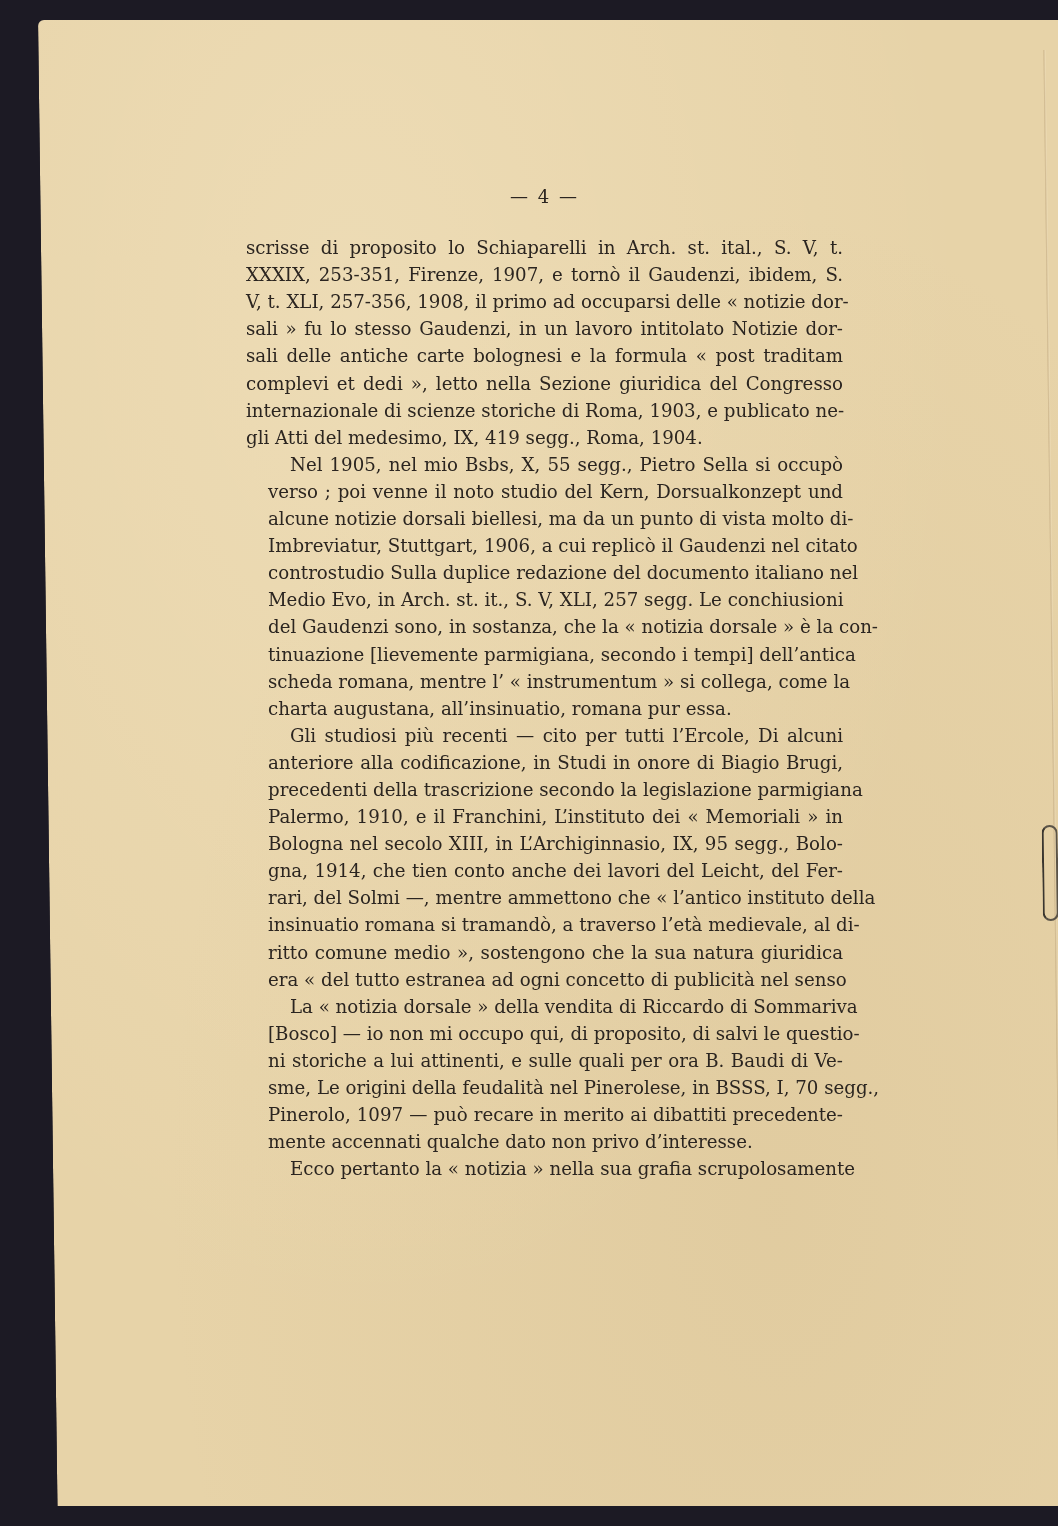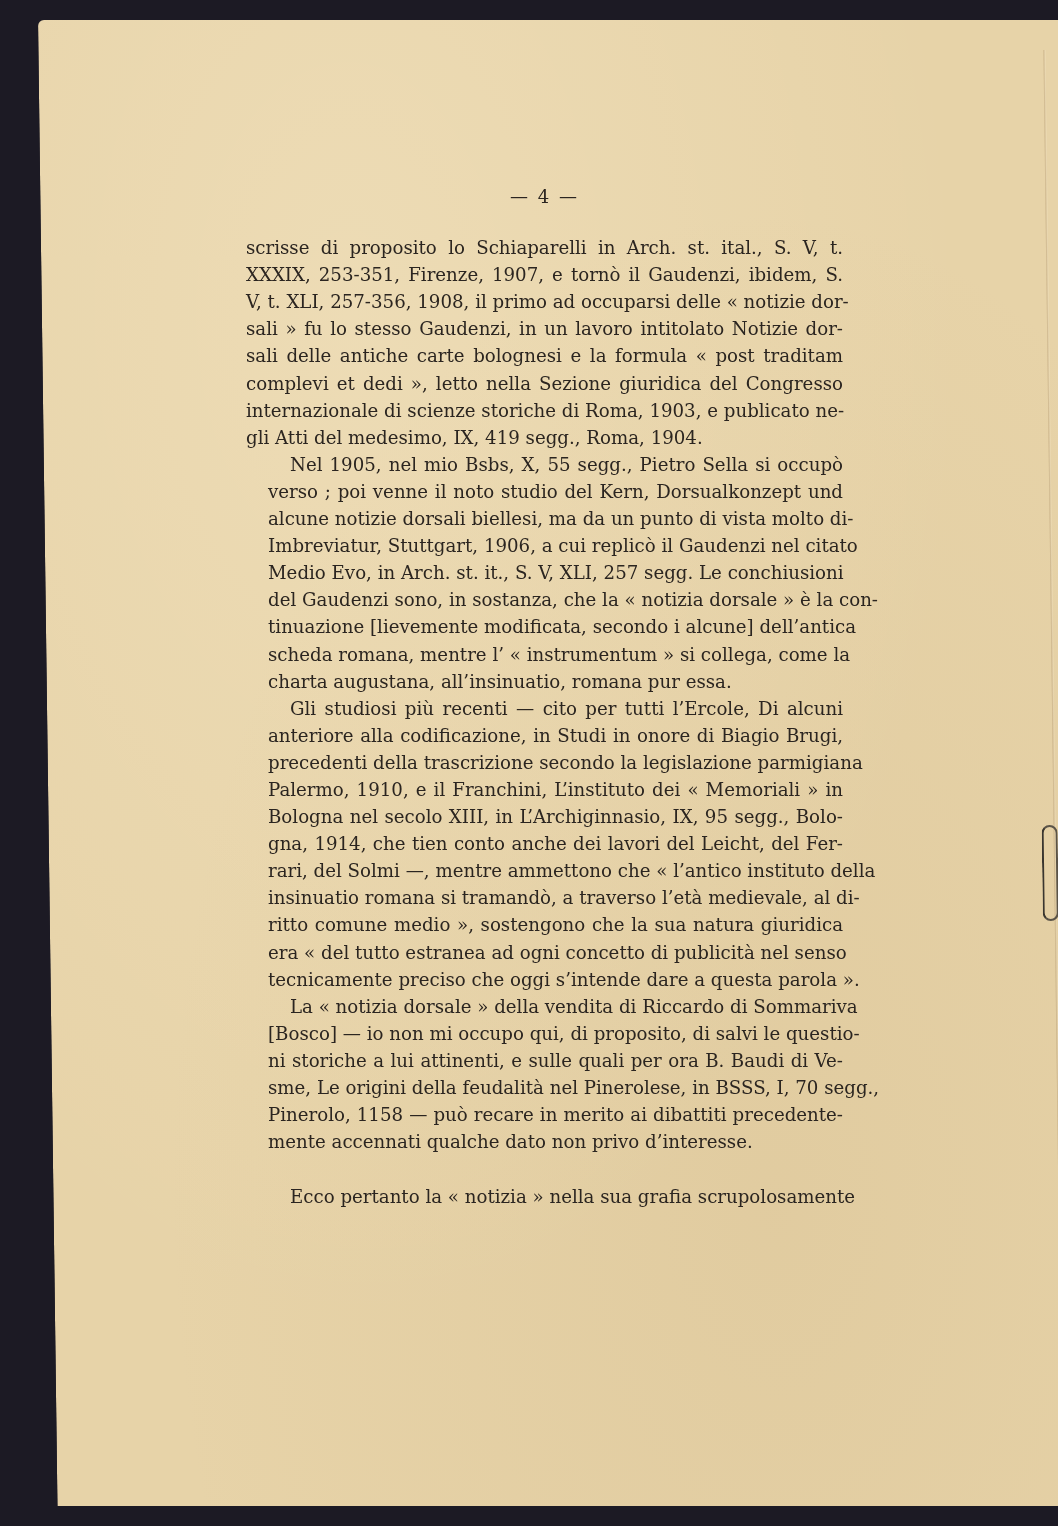--- a/index.html
+++ b/index.html
@@ -73,44 +73,44 @@
         <span class="line">sali delle antiche carte bolognesi e la formula « post traditam</span>
         <span class="line">complevi et dedi », letto nella Sezione giuridica del Congresso</span>
         <span class="line">internazionale di scienze storiche di Roma, 1903, e publicato ne-</span>
         <span class="line last">gli Atti del medesimo, IX, 419 segg., Roma, 1904.</span>
       </p>
       <p>
         <span class="line" style="padding-left: 22px;">Nel 1905, nel mio Bsbs, X, 55 segg., Pietro Sella si occupò</span>
         <span class="line">verso ; poi venne il noto studio del Kern, Dorsualkonzept und</span>
         <span class="line">alcune notizie dorsali biellesi, ma da un punto di vista molto di-</span>
         <span class="line">Imbreviatur, Stuttgart, 1906, a cui replicò il Gaudenzi nel citato</span>
+        <span class="line">controstudio Sulla duplice redazione del documento italiano nel</span>
         <span class="line">Medio Evo, in Arch. st. it., S. V, XLI, 257 segg. Le conchiusioni</span>
         <span class="line">del Gaudenzi sono, in sostanza, che la « notizia dorsale » è la con-</span>
-        <span class="line">tinuazione [lievemente modificata, secondo i alcune] dell’antica</span>
+        <span class="line">tinuazione [lievemente parmigiana, secondo i tempi] dell’antica</span>
         <span class="line">scheda romana, mentre l’ « instrumentum » si collega, come la</span>
         <span class="line last">charta augustana, all’insinuatio, romana pur essa.</span>
       </p>
       <p>
         <span class="line" style="padding-left: 22px;">Gli studiosi più recenti — cito per tutti l’Ercole, Di alcuni</span>
         <span class="line">anteriore alla codificazione, in Studi in onore di Biagio Brugi,</span>
         <span class="line">precedenti della trascrizione secondo la legislazione parmigiana</span>
         <span class="line">Palermo, 1910, e il Franchini, L’instituto dei « Memoriali » in</span>
         <span class="line">Bologna nel secolo XIII, in L’Archiginnasio, IX, 95 segg., Bolo-</span>
         <span class="line">gna, 1914, che tien conto anche dei lavori del Leicht, del Fer-</span>
         <span class="line">rari, del Solmi —, mentre ammettono che « l’antico instituto della</span>
         <span class="line">insinuatio romana si tramandò, a traverso l’età medievale, al di-</span>
         <span class="line">ritto comune medio », sostengono che la sua natura giuridica</span>
         <span class="line">era « del tutto estranea ad ogni concetto di publicità nel senso</span>
-        <span class="line last">tecnicamente preciso che oggi s’intende dare a questa parola ».</span>
       </p>
       <p>
         <span class="line" style="padding-left: 22px;">La « notizia dorsale » della vendita di Riccardo di Sommariva</span>
         <span class="line">[Bosco] — io non mi occupo qui, di proposito, di salvi le questio-</span>
         <span class="line">ni storiche a lui attinenti, e sulle quali per ora B. Baudi di Ve-</span>
         <span class="line">sme, Le origini della feudalità nel Pinerolese, in BSSS, I, 70 segg.,</span>
-        <span class="line">Pinerolo, 1158 — può recare in merito ai dibattiti precedente-</span>
+        <span class="line">Pinerolo, 1097 — può recare in merito ai dibattiti precedente-</span>
         <span class="line last">mente accennati qualche dato non privo d’interesse.</span>
       </p>
       <p>
-        <span class="line" style="padding-left: 22px; margin-top: 28px;">Ecco pertanto la « notizia » nella sua grafia scrupolosamente</span>
+        <span class="line" style="padding-left: 22px;">Ecco pertanto la « notizia » nella sua grafia scrupolosamente</span>
       </p>
     </div>
 </div>
 
 </body></html>

